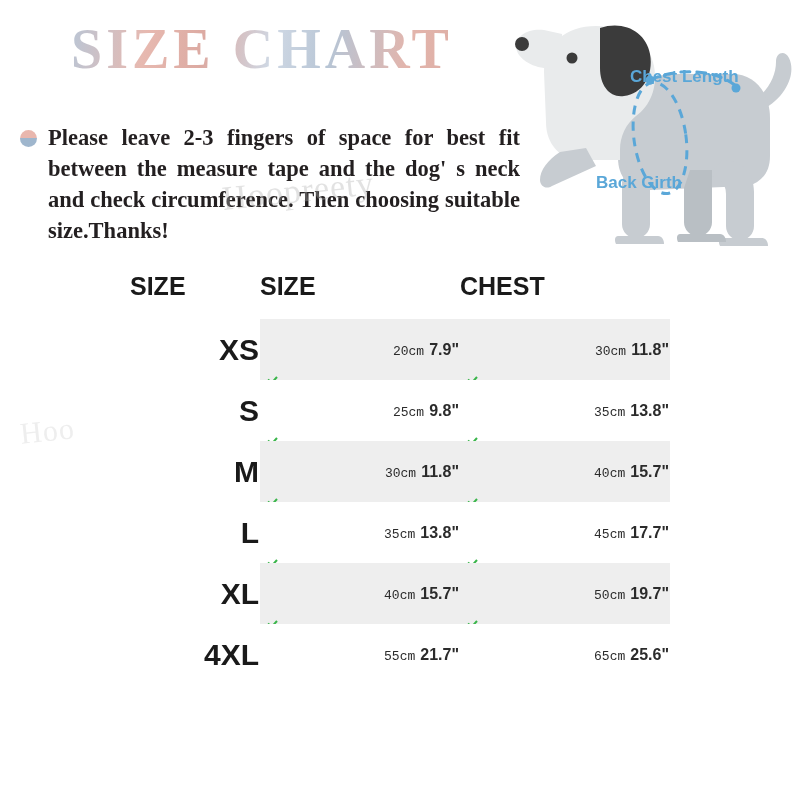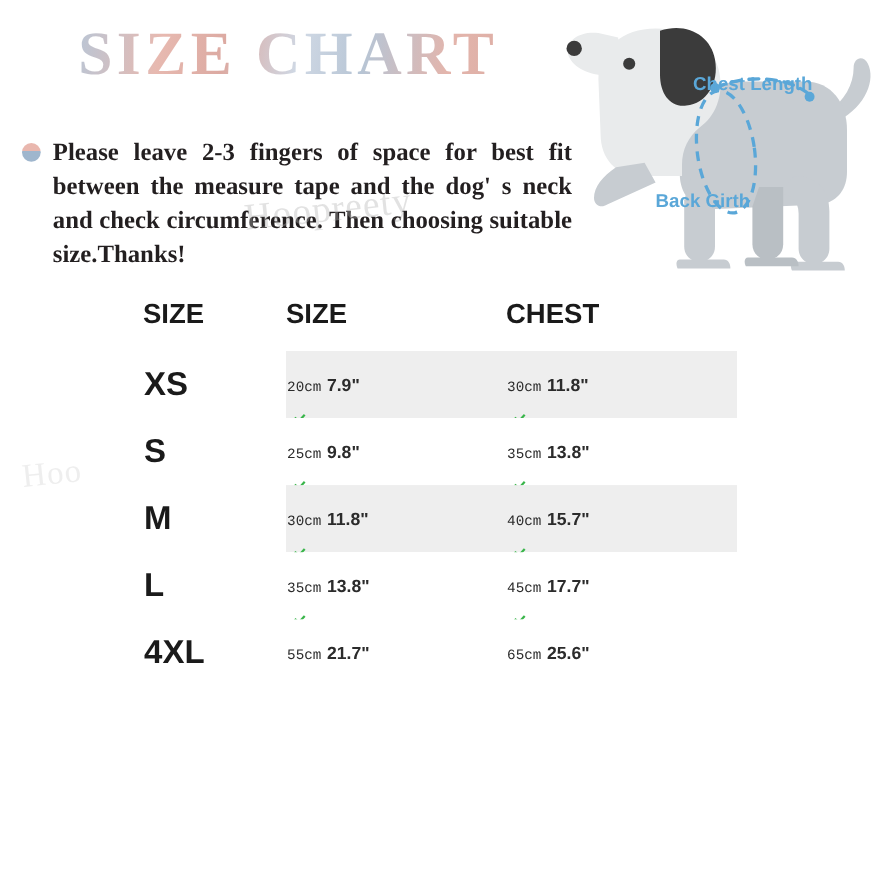--- a/index.html
+++ b/index.html
@@ -125,21 +125,21 @@
     font-size: 25px;
     color: #1a1a1a;
     padding: 0 0 18px 0;
     text-align: left;
   }
   #size-table th.col-size { width: 130px; }
   #size-table th.col-back { width: 200px; }
   #size-table th.col-chest { width: 210px; }
 
   #size-table td {
-    text-align: left;
+    text-align: right;
     height: 59px;
     vertical-align: middle;
   }
   td.size-cell {
     font-family: "Liberation Sans", sans-serif;
     font-weight: bold;
     font-size: 30px;
     color: #1a1a1a;
     background: #ffffff !important;
   }
@@ -286,20 +286,31 @@
       <td class="size-cell">L</td>
       <td class="meas-cell">
         <span class="tick t-left t-bottom"></span>
         <span class="cm">35cm</span><span class="inch">13.8"</span>
       </td>
       <td class="meas-cell">
         <span class="tick t-left t-bottom"></span>
         <span class="cm">45cm</span><span class="inch">17.7"</span>
       </td>
     </tr>
+    <tr class="shaded">
+      <td class="size-cell">XL</td>
+      <td class="meas-cell">
+        <span class="tick t-left t-bottom"></span>
+        <span class="cm">40cm</span><span class="inch">15.7"</span>
+      </td>
+      <td class="meas-cell">
+        <span class="tick t-left t-bottom"></span>
+        <span class="cm">50cm</span><span class="inch">19.7"</span>
+      </td>
+    </tr>
     <tr class="plain">
       <td class="size-cell">4XL</td>
       <td class="meas-cell">
         <span class="cm">55cm</span><span class="inch">21.7"</span>
       </td>
       <td class="meas-cell">
         <span class="cm">65cm</span><span class="inch">25.6"</span>
       </td>
     </tr>
   </tbody>

